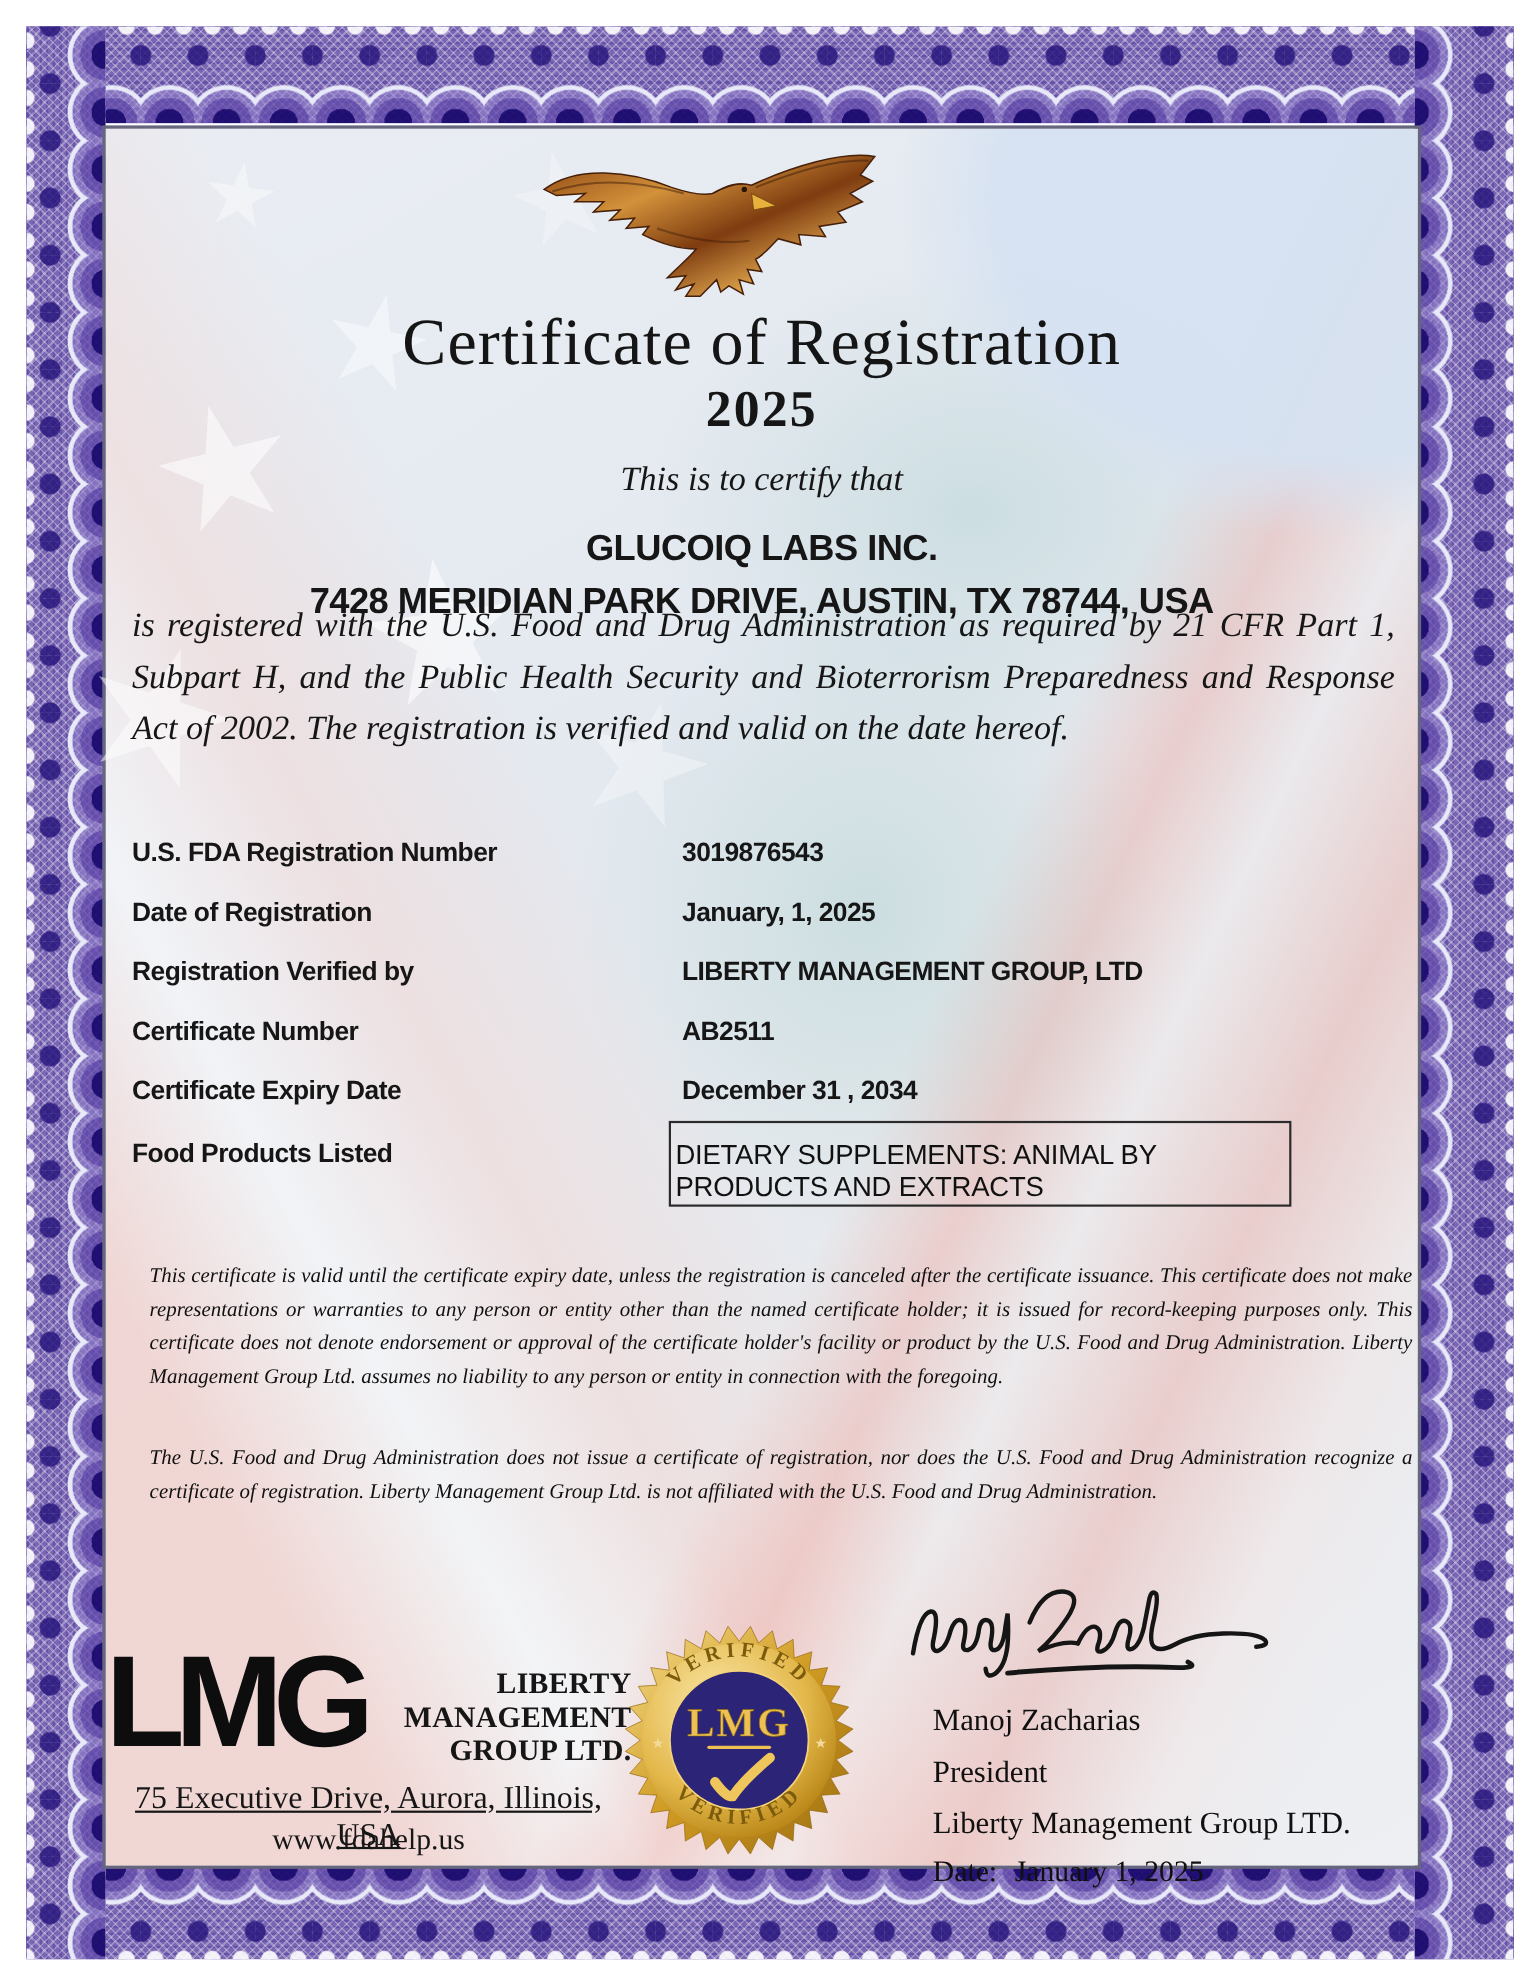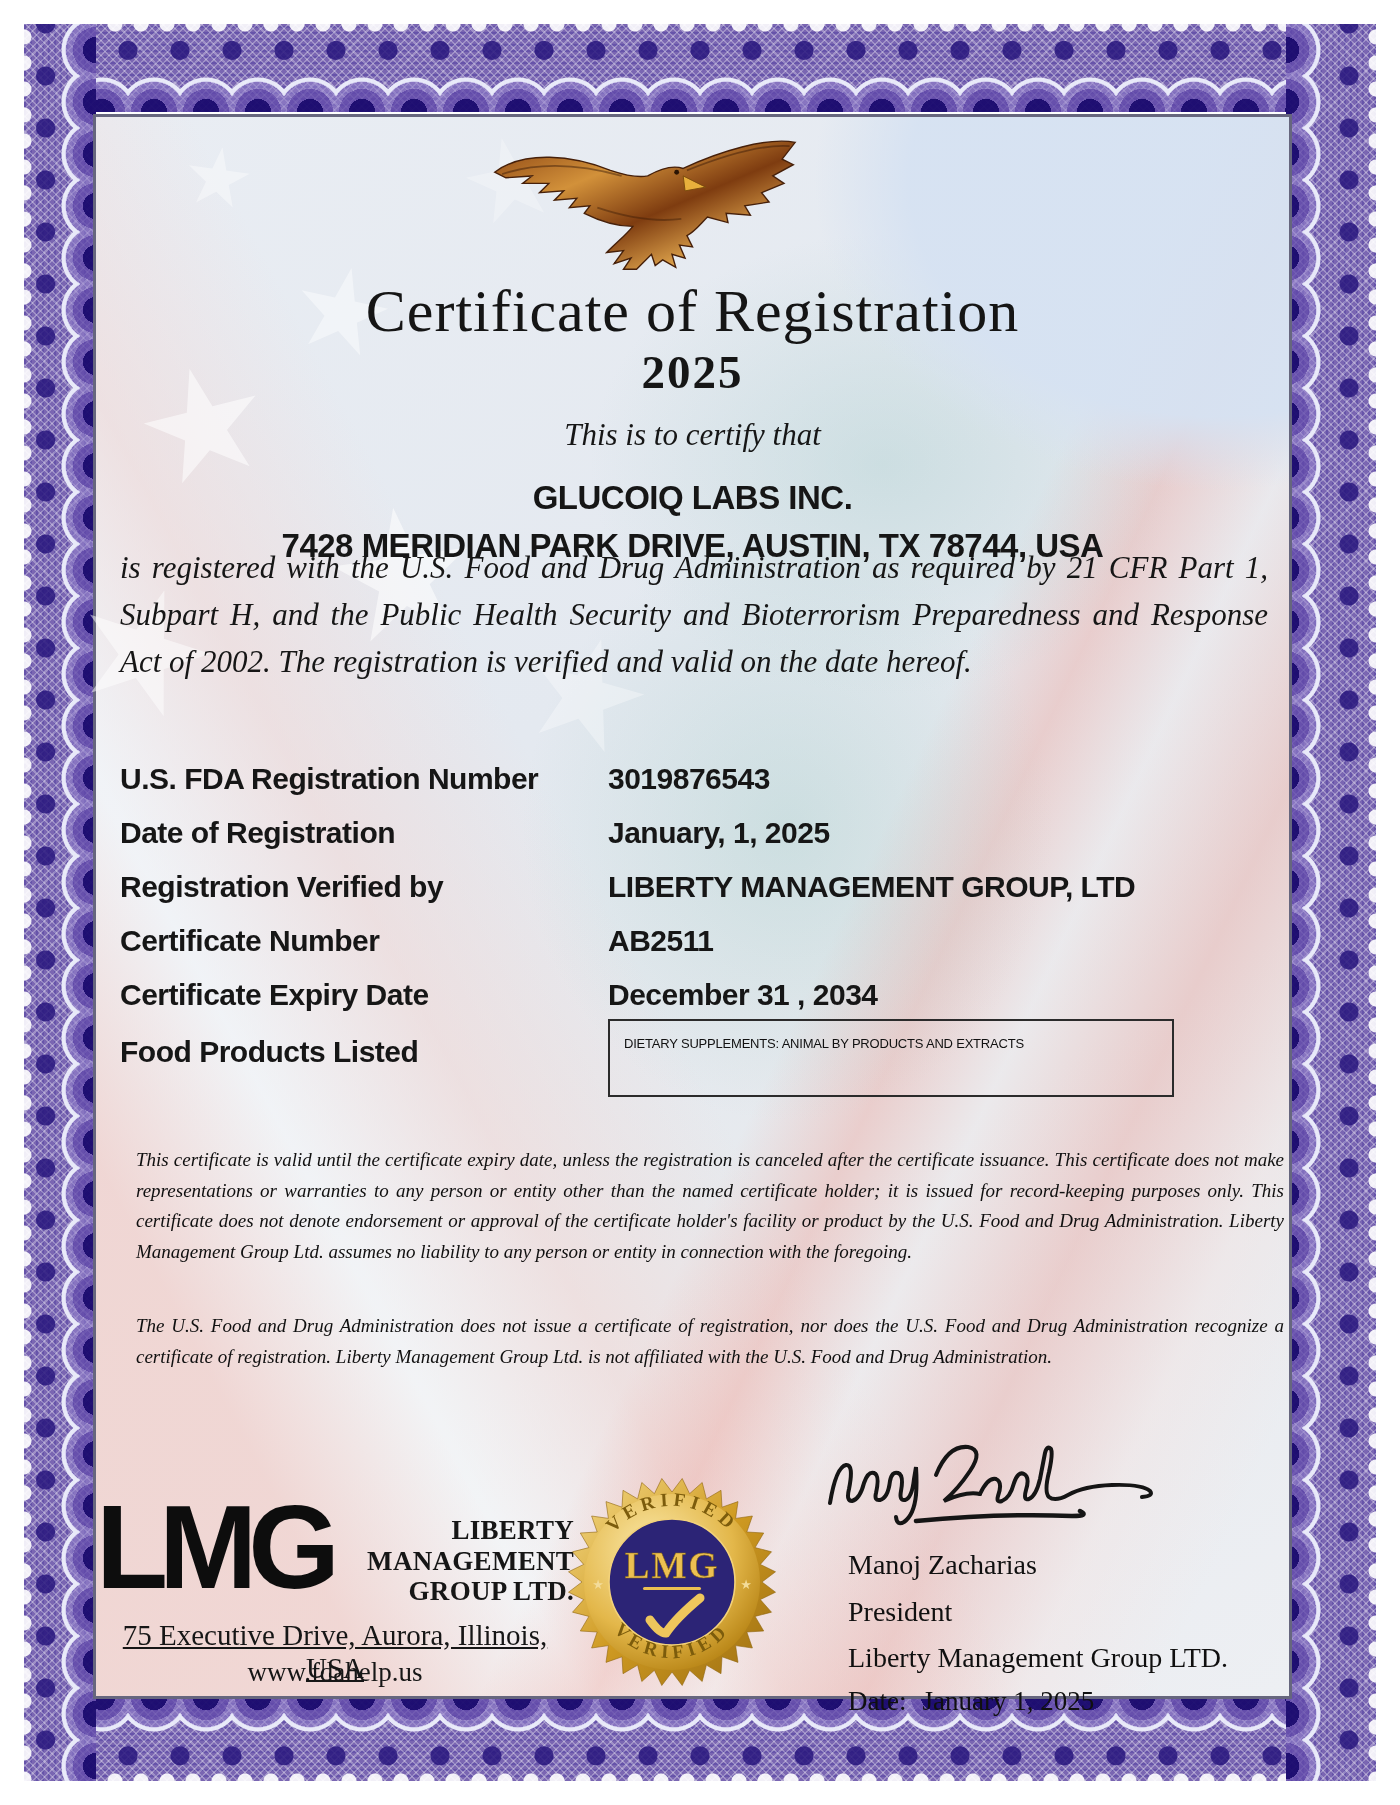--- a/index.html
+++ b/index.html
@@ -52,24 +52,24 @@
   .abs{position:absolute;}
   
   .title{left:0;right:0;top:160px;text-align:center;font-size:60px;letter-spacing:1px;color:#151515;}
   .year{left:0;right:0;top:228px;text-align:center;font-size:47px;font-weight:bold;letter-spacing:2px;}
   .certify{left:0;right:0;top:300px;text-align:center;font-style:italic;font-size:31px;}
   .sans{font-family:"Liberation Sans", sans-serif;font-weight:bold;letter-spacing:-0.5px;}
   .company{left:0;right:0;top:362px;text-align:center;font-size:33px;}
   .address{left:0;right:0;top:410px;text-align:center;font-size:33px;}
   .regpara{left:24px;width:1148px;top:427px;font-style:italic;font-size:31px;line-height:47px;text-align:justify;}
   
-  .frow{left:24px;width:1148px;display:grid;grid-template-columns:488px 1fr;font-family:"Liberation Sans", sans-serif;font-weight:bold;font-size:30px;letter-spacing:-0.5px;}
+  .frow{left:24px;width:1148px;display:grid;grid-template-columns:488px 1fr;font-family:"Liberation Sans", sans-serif;font-weight:bold;font-size:24px;letter-spacing:-0.5px;gap:12px;}
   .foodbox{left:512px;width:566px;height:78px;border:2px solid #2b2b2b;
-           font-family:"Liberation Sans", sans-serif;font-size:13px;font-weight:normal;
-           letter-spacing:-0.2px;padding:15px 14px 0 14px;box-sizing:border-box;color:#111;}
+           font-family:"Liberation Sans", sans-serif;font-size:25px;font-weight:normal;
+           letter-spacing:-0.2px;padding:15px 14px 0 4px;box-sizing:border-box;color:#111;}
   
   .disc{left:40px;width:1148px;font-style:italic;font-size:19px;line-height:30.5px;text-align:justify;color:#101010;}
   
   .logo-row{left:24px;top:1382px;width:430px;display:flex;justify-content:center;align-items:flex-start;}
   .lmg-letters{font-family:"Liberation Sans", sans-serif;font-weight:900;font-size:118px;line-height:0.82;letter-spacing:-9px;color:#0d0d0d;}
   .lmg-co{font-family:"Liberation Serif", serif;font-weight:bold;font-size:27px;line-height:1.13;letter-spacing:0.3px;margin-left:4px;padding-top:16px;white-space:nowrap;text-align:right;}
   .logo-addr{left:24px;top:1502px;width:430px;text-align:center;font-size:29px;text-decoration:underline;}
   .logo-www{left:24px;top:1540px;width:430px;text-align:center;font-size:27px;}
   .seal-wrap{left:466px;top:1352px;width:220px;height:226px;}
   .sig-svg{left:716px;top:1300px;width:400px;height:130px;}

